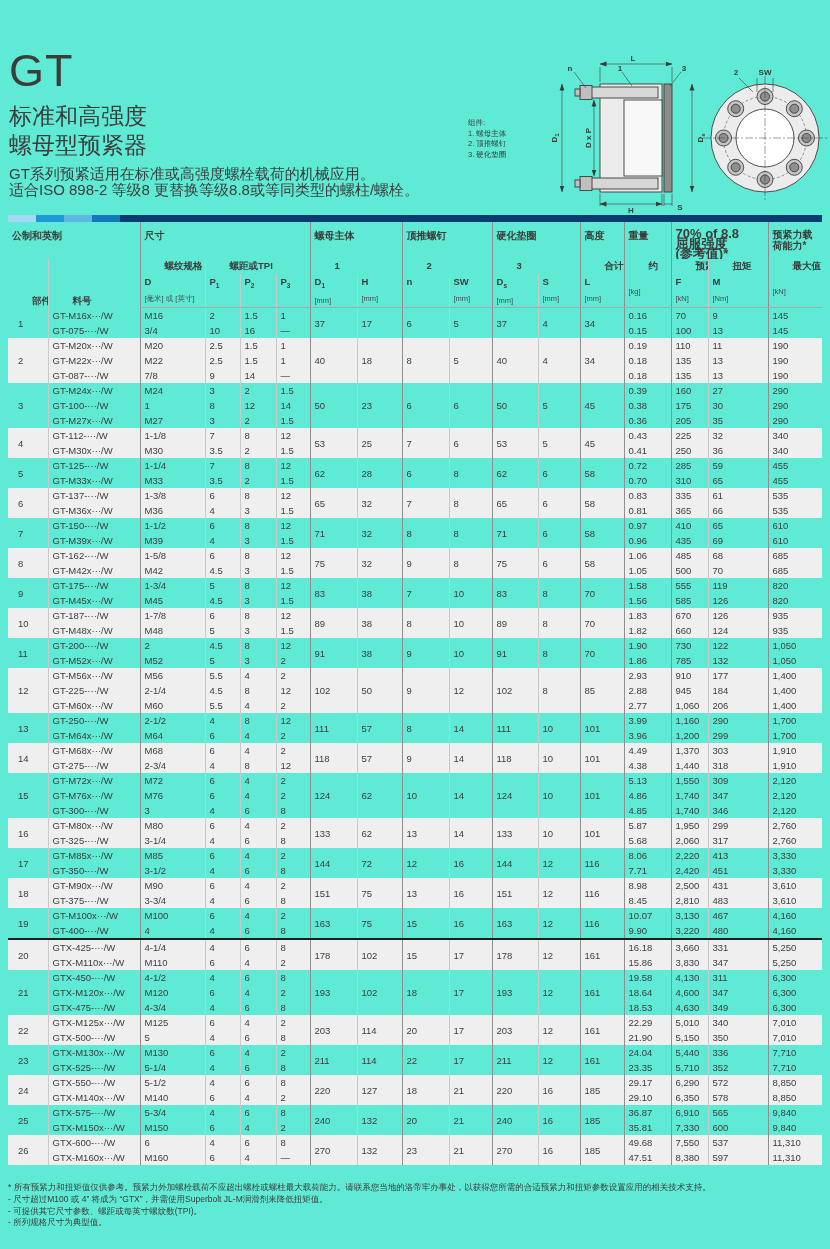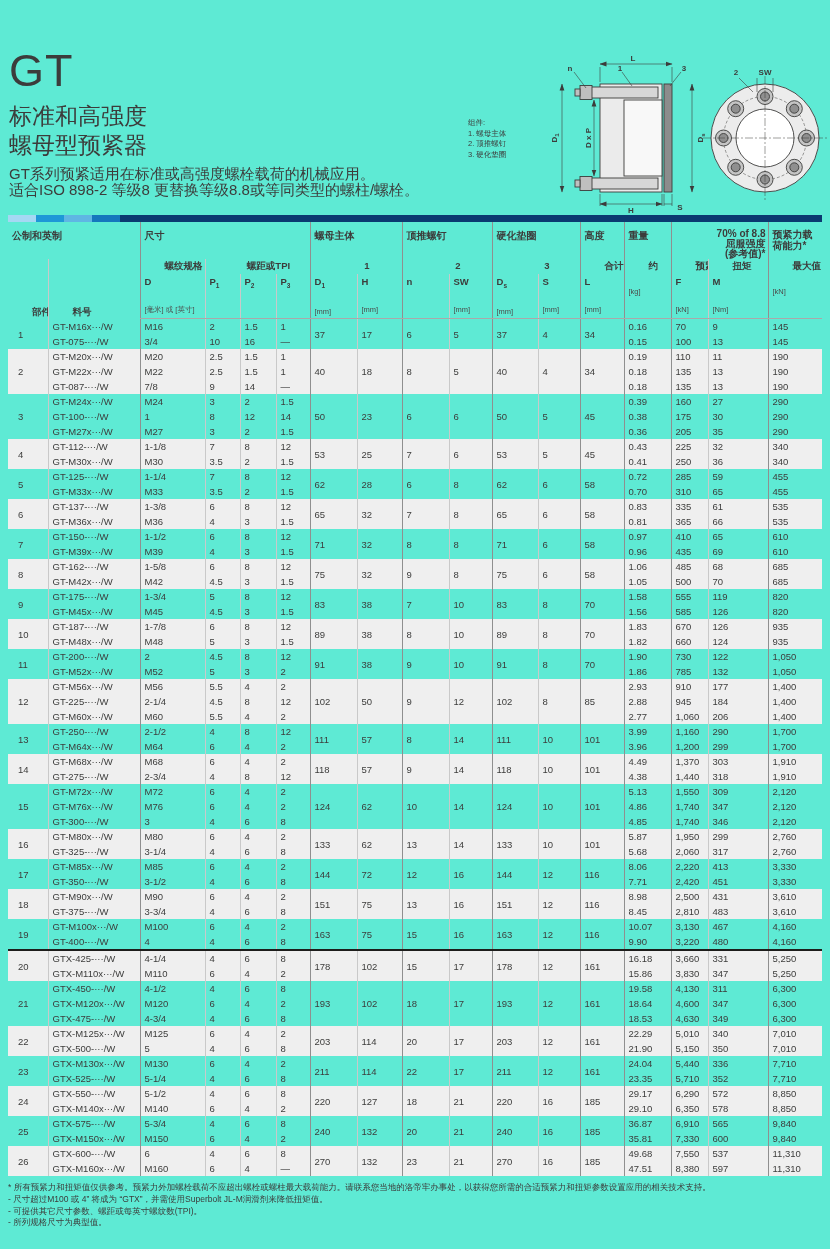--- a/index.html
+++ b/index.html
@@ -14,24 +14,24 @@
   .accent-bar .seg{width:28px;height:7px;display:block;}
   .accent-bar .seg.main{flex:1;}
   .tbl-wrap{position:absolute;left:8px;top:222px;width:814px;}
   table{border-collapse:collapse;table-layout:fixed;width:814px;}
   th,td{overflow:hidden;white-space:nowrap;box-sizing:border-box;}
   thead th{font-weight:bold;text-align:left;vertical-align:top;padding:2px 2px 1px 4px;font-size:10px;}
   .hr1 th{height:36px;padding-top:7px;}
   .hr2 th{height:15px;font-size:9.5px;padding-top:1px;padding-bottom:0;padding-left:24px;}
   .hr3 th{height:33px;font-size:9.5px;padding-bottom:2px;border-bottom:1px solid #a9a9a9;}
   .vbot{vertical-align:bottom;padding-bottom:2px;}
-  .ctr{text-align:center;}
-  .yield{text-align:right;font-size:10px;line-height:9.8px;padding-top:5px;}
+  .ctr{text-align:left;}
+  .yield{text-align:left;font-size:13px;line-height:9.8px;padding-top:5px;}
   .cap{white-space:normal;line-height:11px;}
-  .unit{font-size:7.5px;font-weight:normal;color:#4c4c4b;margin-top:18px;}
+  .unit{font-size:7.5px;font-weight:normal;color:#4c4c4b;margin-top:7px;}
   .unit.pushed{margin-top:11px;}
   sub{font-size:6.5px;}
   tbody td{font-size:9.5px;height:15px;line-height:15px;padding:0 2px 0 4px;vertical-align:middle;}
   tbody tr.shaded td{background:#efefef;}
   .maj{border-left:1px solid #8f8f8f;}
   .min{border-left:1px solid #c9c9c9;}
   tr.sect td{border-top:2px solid #1d1d1b;}
   .c-grp{padding-left:10px !important;}
   .notes{position:absolute;left:8px;top:1182px;width:818px;font-size:8.5px;line-height:11.8px;}
   svg text{font-family:"Liberation Sans","DejaVu Sans",sans-serif;}

